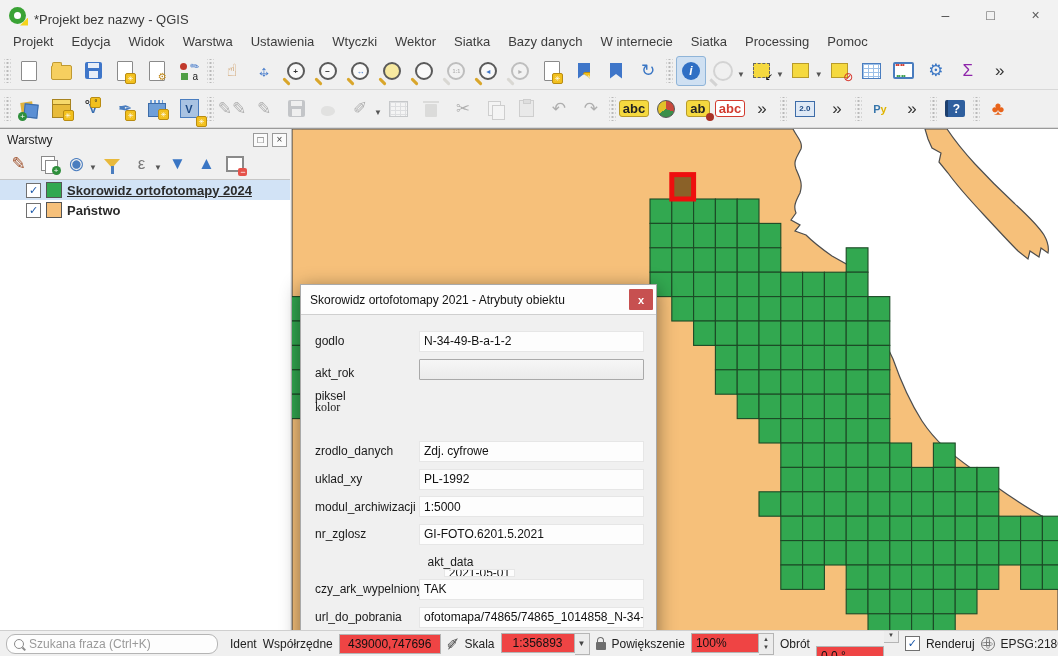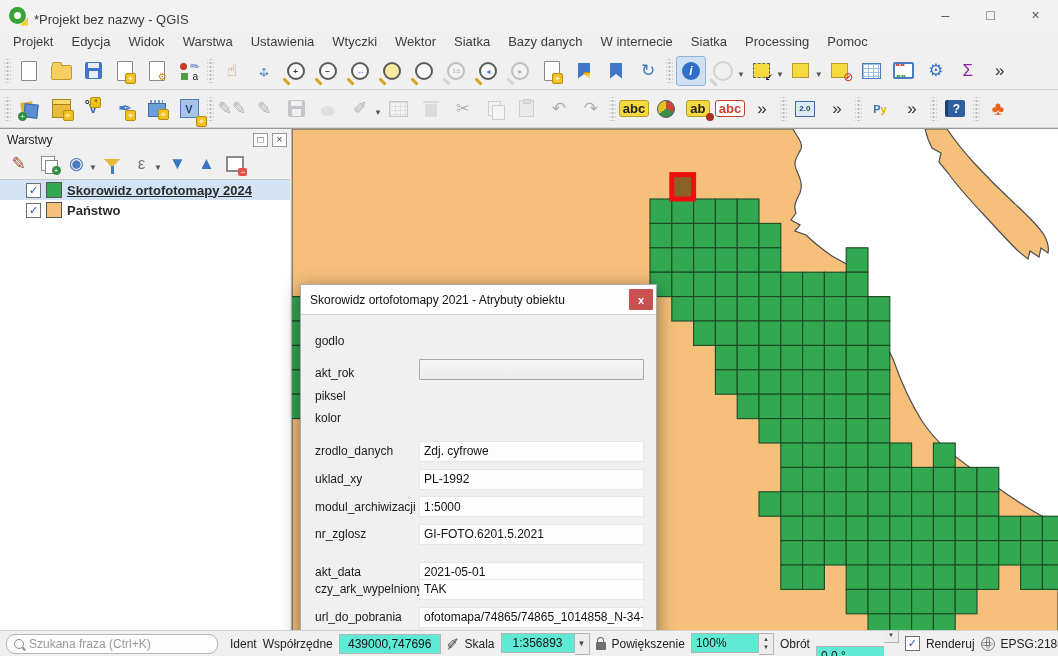--- a/index.html
+++ b/index.html
@@ -152,21 +152,21 @@
   .fld-value{flex:1;height:19px;background:#fdfdfd;border:1px solid #e6e6e6;font-size:12px;color:#111;
              display:flex;align-items:center;padding:0 4px;overflow:hidden;white-space:nowrap;}
   .fld-value.boxed{background:linear-gradient(#f6f6f6,#ebebeb);border:1px solid #a9a9a9;border-radius:1px;}
   
   #statusbar{position:absolute;left:0;top:630px;width:1058px;height:26px;background:#f0f0f0;border-top:1px solid #cfcfcf;
              display:flex;align-items:center;font-size:12px;color:#222;box-sizing:border-box;padding:0 6px;gap:6px;white-space:nowrap;overflow:hidden;}
   #search-box{width:196px;height:18px;border:1px solid #b5b5b5;border-radius:9px;background:#fdfdfd;display:flex;
               align-items:center;padding:0 7px;gap:5px;color:#9a9a9a;flex:0 0 auto;}
   .mag-s{width:8px;height:8px;border:1.5px solid #8a8a8a;border-radius:50%;position:relative;flex:0 0 auto;}
   .mag-s::after{content:"";position:absolute;right:-3px;bottom:-2px;width:4px;height:1.5px;background:#8a8a8a;transform:rotate(45deg);}
-  .sb-input{height:18px;border:1px solid #b5b5b5;background:#5eead4;display:flex;align-items:center;justify-content:center;
+  .sb-input{height:18px;border:1px solid #b5b5b5;background:#ef4444;display:flex;align-items:center;justify-content:center;
             padding:0 4px;color:#111;flex:0 0 auto;text-align:right;}
   .spin{display:flex;flex:0 0 auto;}
   .spin .val{width:58px;}
   .spin .arrows{width:14px;height:20px;border:1px solid #b5b5b5;border-left:none;background:#ececec;display:flex;
                 flex-direction:column;align-items:center;justify-content:center;font-size:6px;color:#444;line-height:1.2;}
   .combo .arrows{justify-content:center;font-size:8px;}
   .sb-icon{font-size:14px;color:#555;flex:0 0 auto;}
   .lock{width:10px;height:8px;background:#6e6e6e;border-radius:1px;position:relative;margin-top:4px;flex:0 0 auto;}
   .lock::before{content:"";position:absolute;left:1.5px;top:-5px;width:7px;height:5px;border:1.5px solid #6e6e6e;
                 border-bottom:none;border-radius:4px 4px 0 0;box-sizing:border-box;}
@@ -660,48 +660,49 @@
 
   <div id="dialog">
     <div id="dialog-titlebar">
       <span id="dialog-title">Skorowidz ortofotomapy 2021 - Atrybuty obiektu</span>
       <span id="dialog-close">x</span>
     </div>
     <div id="dialog-body">
       <div id="fields">
           <div class="fld-row" style="top: 16px;">
             <span class="fld-label">godlo</span>
+            <div class="fld-value">N-34-49-B-a-1-2</div>
           </div>
           <div class="fld-row" style="top: 43.6px; align-items: flex-end;">
             <span class="fld-label">akt_rok</span>
             <div class="fld-value boxed"></div>
           </div>
           <div class="fld-row" style="top: 71.2px;">
             <span class="fld-label">piksel</span>
           </div>
-          <div class="fld-row" style="top: 93px;">
+          <div class="fld-row" style="top: 82px; font-family: Liberation Serif, serif;">
             <span class="fld-label">kolor</span>
           </div>
           <div class="fld-row" style="top: 126.4px;">
             <span class="fld-label">zrodlo_danych</span>
             <div class="fld-value">Zdj. cyfrowe</div>
           </div>
           <div class="fld-row" style="top: 154px;">
             <span class="fld-label">uklad_xy</span>
             <div class="fld-value">PL-1992</div>
           </div>
           <div class="fld-row" style="top: 181.6px;">
             <span class="fld-label">modul_archiwizacji</span>
             <div class="fld-value">1:5000</div>
           </div>
           <div class="fld-row" style="top: 209.2px;">
             <span class="fld-label">nr_zglosz</span>
             <div class="fld-value">GI-FOTO.6201.5.2021</div>
           </div>
-          <div class="fld-row" style="top: 247px;">
+          <div class="fld-row" style="top: 241px; flex-direction: column;">
             <span class="fld-label">akt_data</span>
             <div class="fld-value">2021-05-01</div>
           </div>
           <div class="fld-row" style="top: 264.4px;">
             <span class="fld-label">czy_ark_wypelniony</span>
             <div class="fld-value">TAK</div>
           </div>
           <div class="fld-row" style="top: 292px;">
             <span class="fld-label">url_do_pobrania</span>
             <div class="fld-value">ofotomapa/74865/74865_1014858_N-34-49-B-</div>

